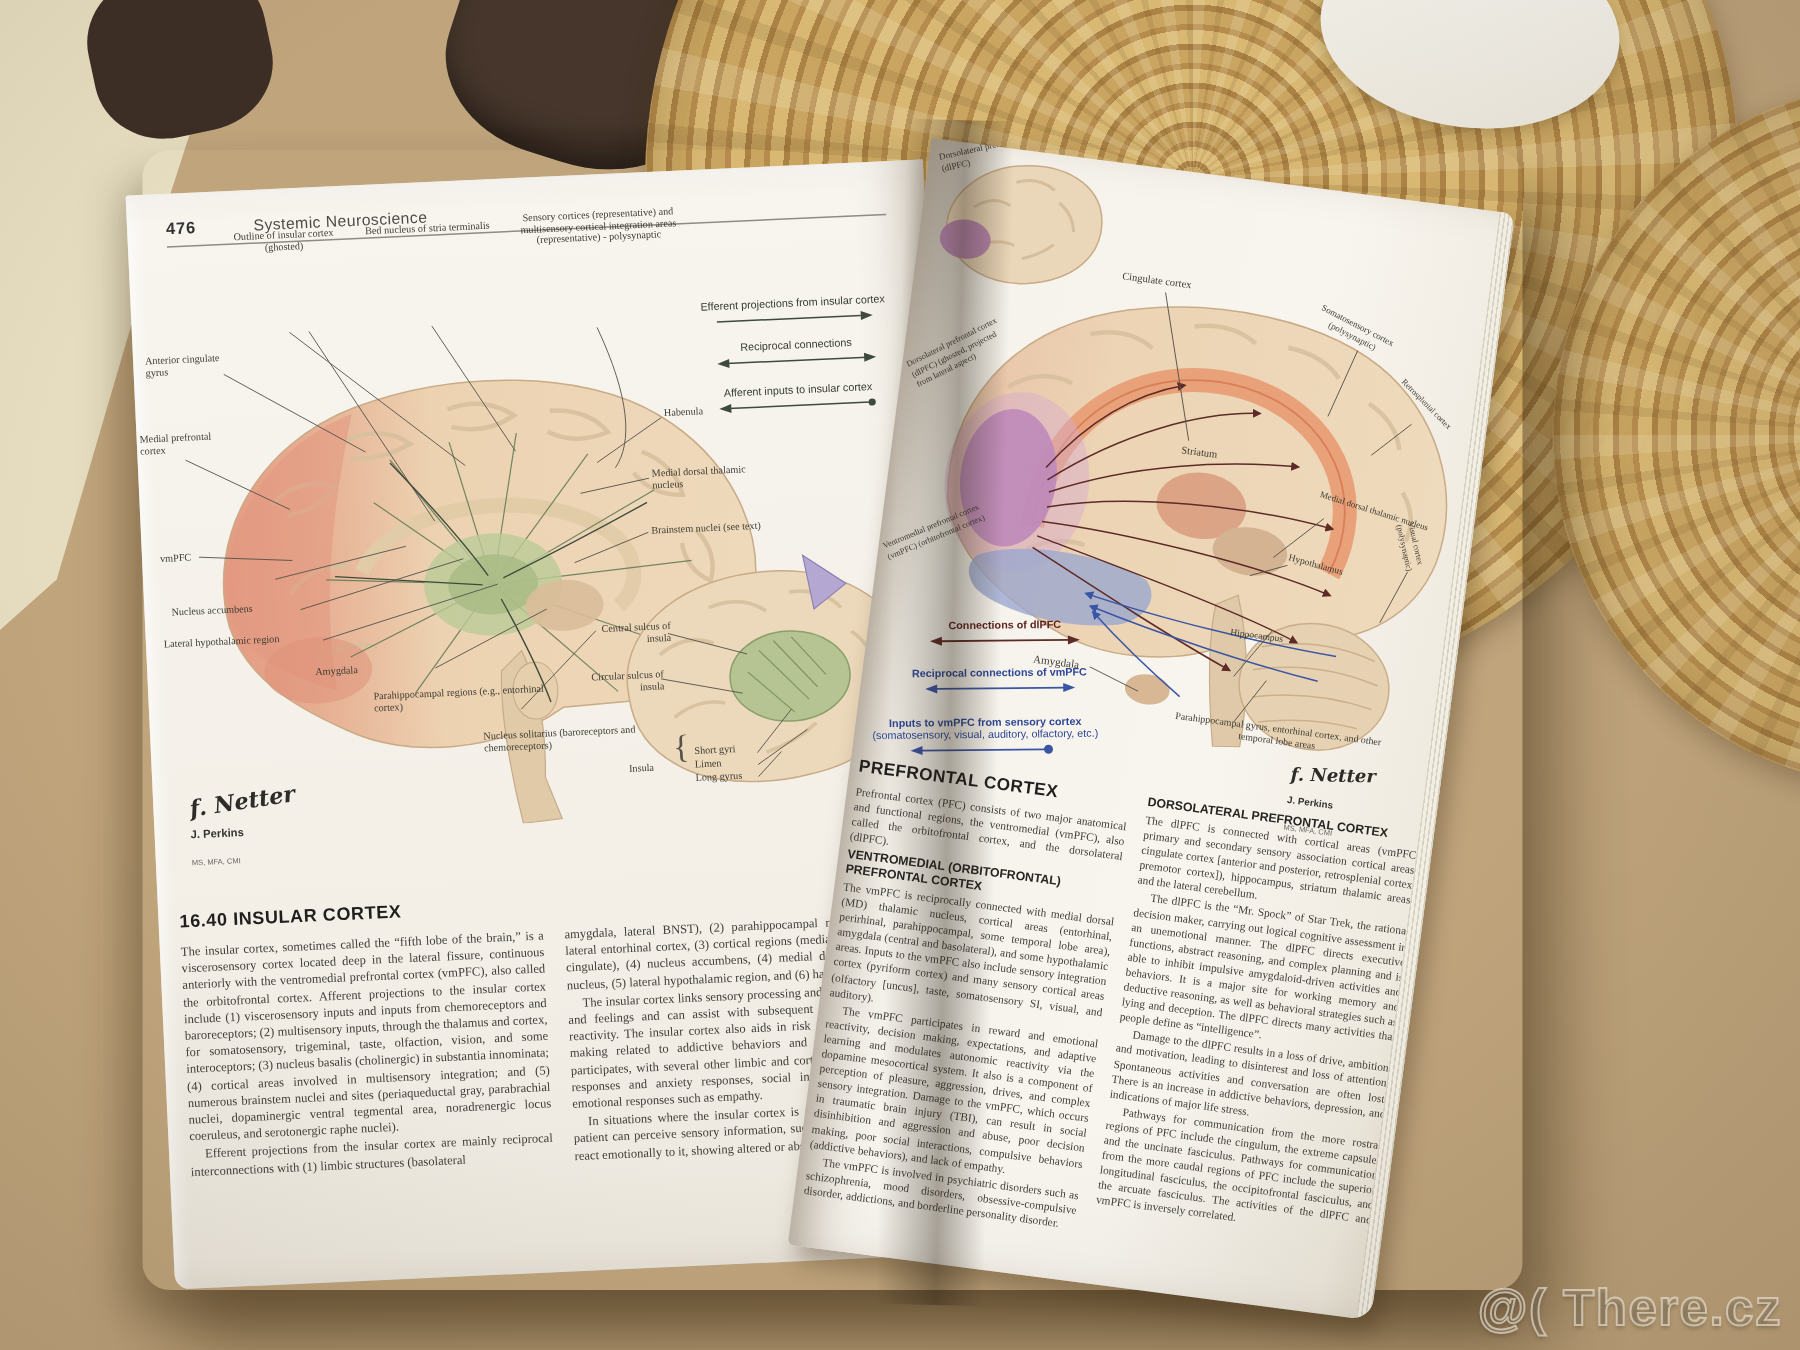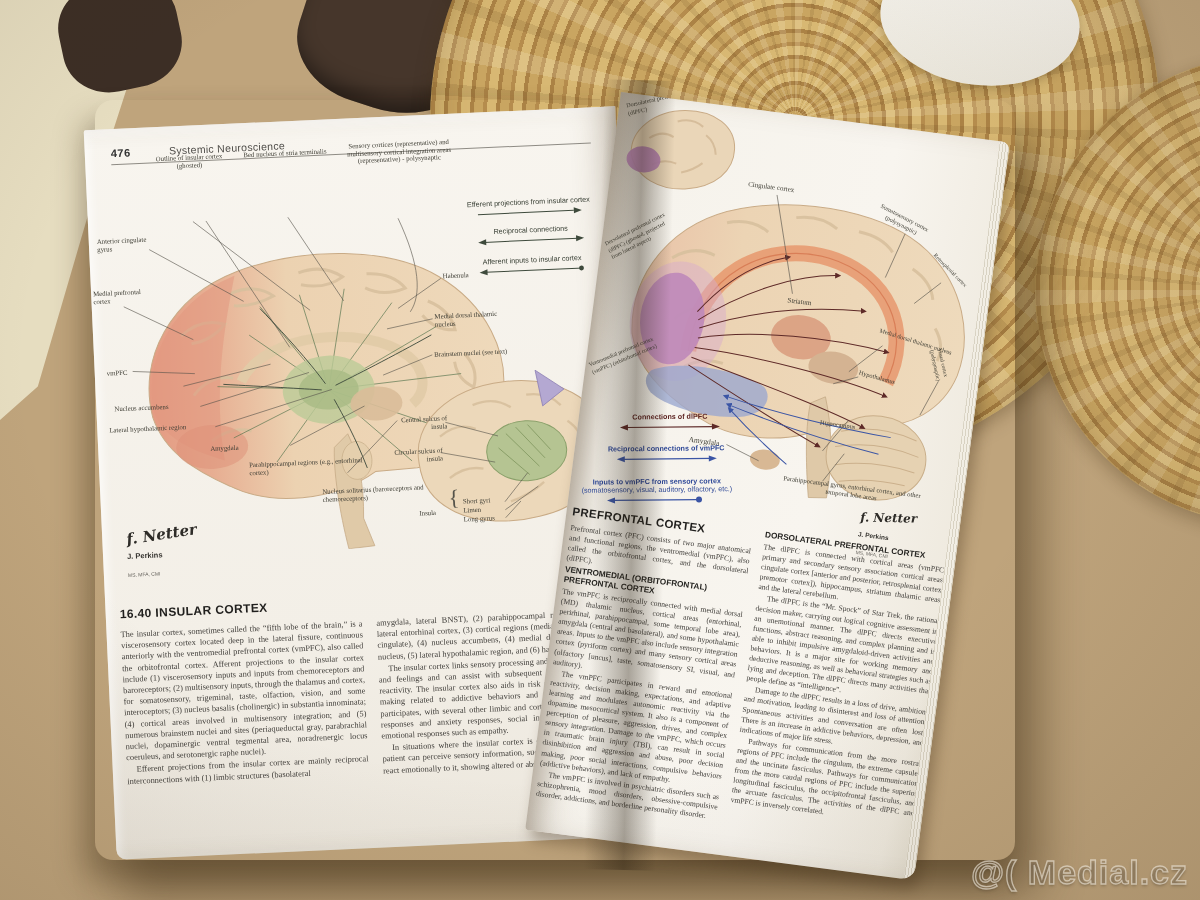--- a/index.html
+++ b/index.html
@@ -402,13 +402,13 @@
   <div class="body-col" style="left:200px;top:428px;width:184px;height:312px;">
     <p>The dlPFC is connected with cortical areas (vmPFC, primary and secondary sensory association cortical areas, cingulate cortex [anterior and posterior, retrosplenial cortex, premotor cortex]), hippocampus, striatum thalamic areas, and the lateral cerebellum.</p>
     <p>The dlPFC is the “Mr. Spock” of Star Trek, the rational decision maker, carrying out logical cognitive assessment in an unemotional manner. The dlPFC directs executive functions, abstract reasoning, and complex planning and is able to inhibit impulsive amygdaloid-driven activities and behaviors. It is a major site for working memory and deductive reasoning, as well as behavioral strategies such as lying and deception. The dlPFC directs many activities that people define as “intelligence”.</p>
     <p>Damage to the dlPFC results in a loss of drive, ambition, and motivation, leading to disinterest and loss of attention. Spontaneous activities and conversation are often lost. There is an increase in addictive behaviors, depression, and indications of major life stress.</p>
     <p>Pathways for communication from the more rostral regions of PFC include the cingulum, the extreme capsule, and the uncinate fasciculus. Pathways for communication from the more caudal regions of PFC include the superior longitudinal fasciculus, the occipitofrontal fasciculus, and the arcuate fasciculus. The activities of the dlPFC and vmPFC is inversely correlated.</p>
   </div>
 </div>
 
 <div class="gutter"></div>
 <div class="photo-light"></div>
-<div class="watermark">@( Medial.cz</div>
+<div class="watermark">@( There.cz</div>
 
 </body></html>

